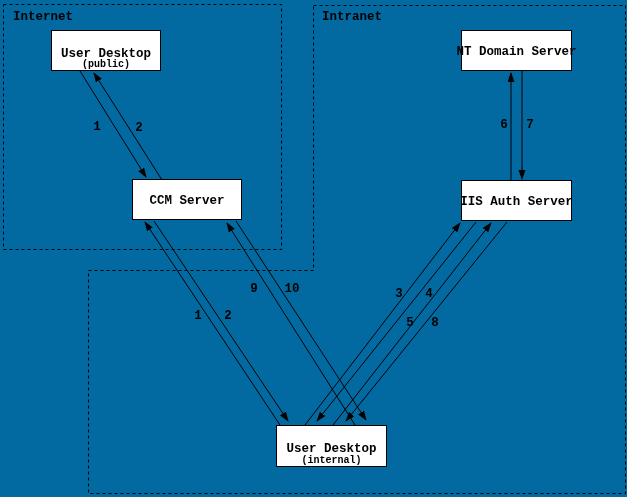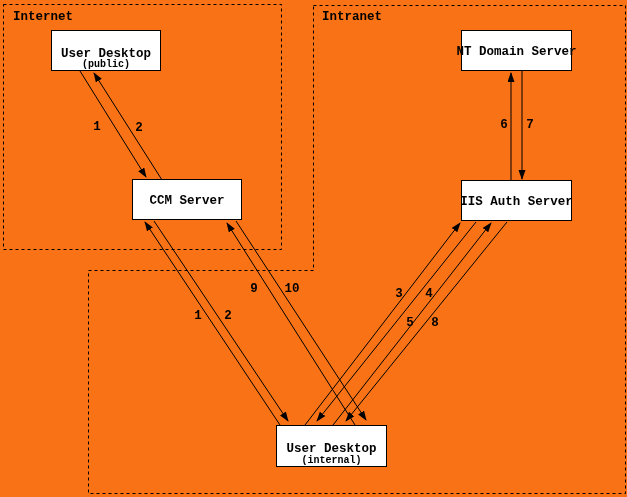--- a/index.html
+++ b/index.html
@@ -4,21 +4,21 @@
 <style>
   html, body {
     margin: 0;
     padding: 0;
     background: #ffffff;
   }
   #canvas {
     position: relative;
     width: 627px;
     height: 497px;
-    background: #f97316;
+    background: #0369a1;
     font-family: "Liberation Mono", "DejaVu Sans Mono", monospace;
   }
   svg { display: block; }
   .region-outline {
     fill: none;
     stroke: #000000;
     stroke-width: 1;
     stroke-dasharray: 3 3;
   }
   .node-box {

